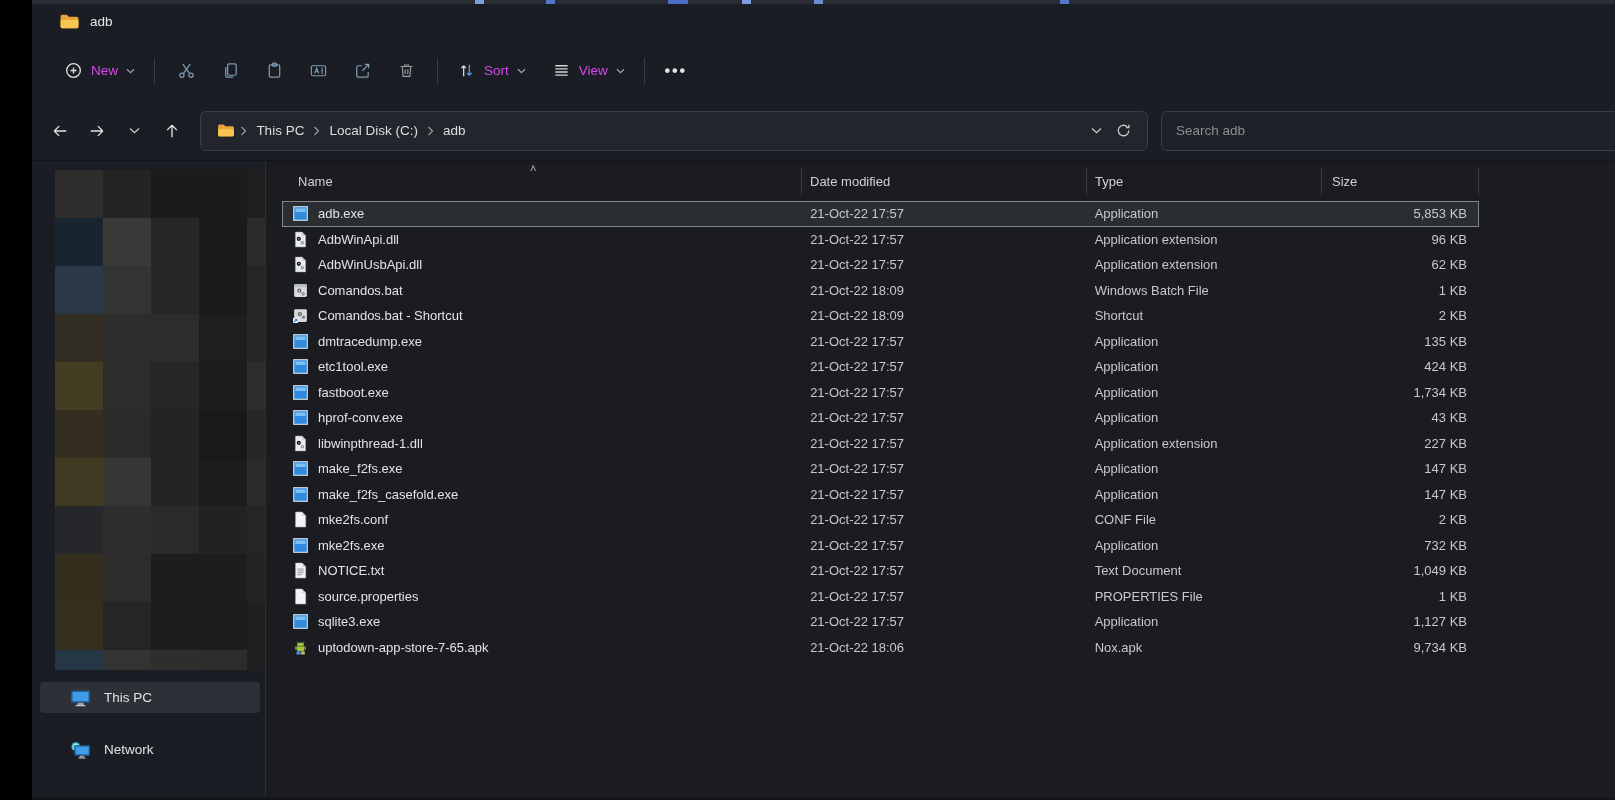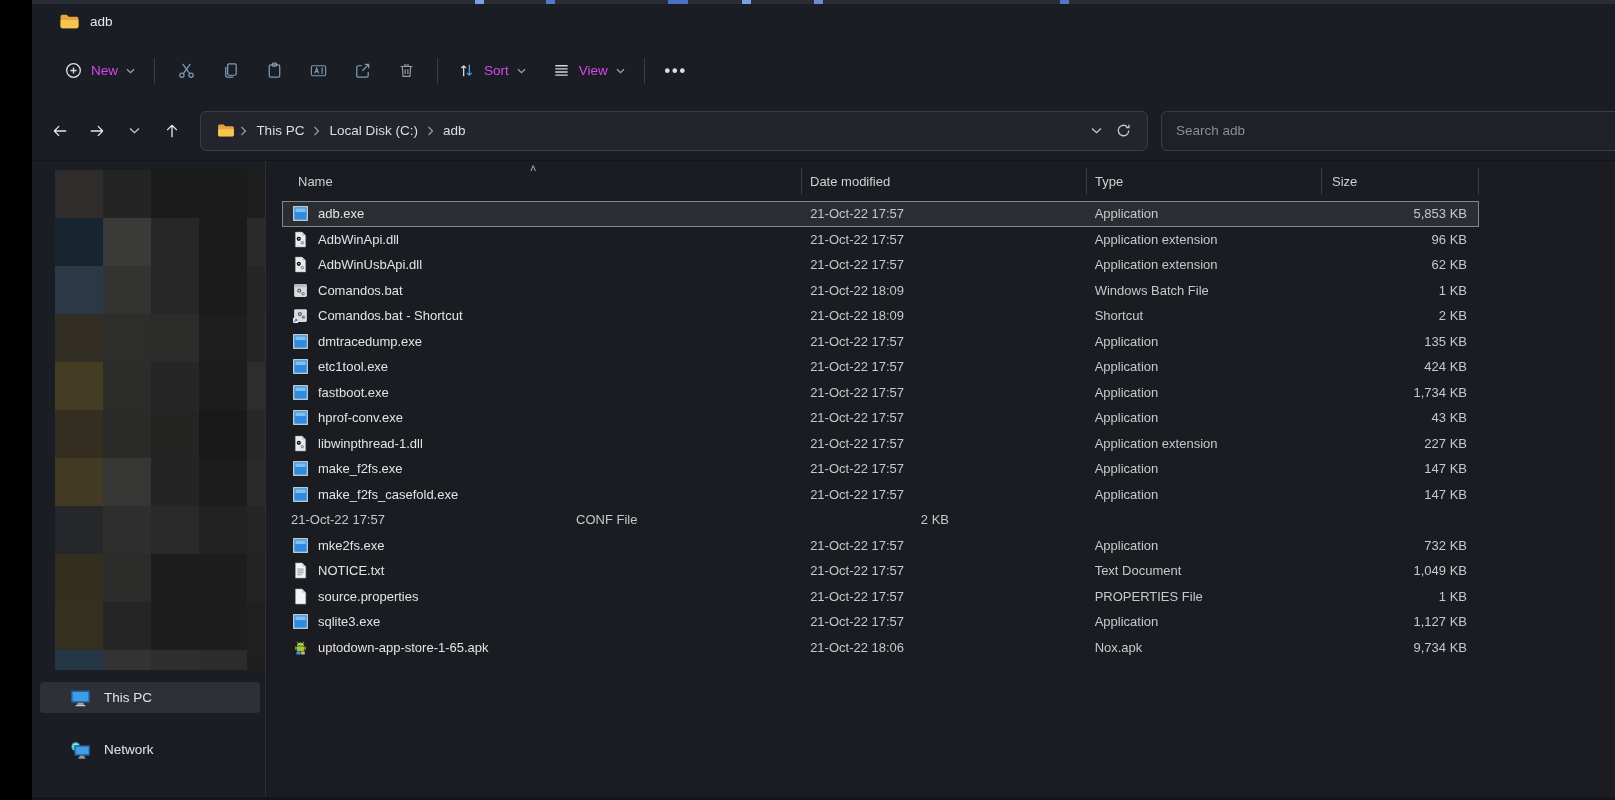--- a/index.html
+++ b/index.html
@@ -556,20 +556,29 @@
                   <rect x="3.2" y="3.2" width="9.6" height="3.4" fill="#7fc0f0"></rect>
                 </svg>
               </span>
               <span>make_f2fs_casefold.exe</span>
             </span>
             <span class="cell-date">21-Oct-22 17:57</span>
             <span class="cell-type">Application</span>
             <span class="cell-size">147 KB</span>
           </div>
           <div class="row">
+            <span class="cell-name">
+              <span class="file-icon">
+                <svg viewBox="0 0 16 16">
+                  <path d="M3.4 1h6.1l3.4 3.4V15H3.4z" fill="#f3f4f6" stroke="#b4b8bd" stroke-width="0.6"></path>
+                  <path d="M9.5 1l3.4 3.4H9.5z" fill="#c9cdd2"></path>
+                </svg>
+              </span>
+              <span>mke2fs.conf</span>
+            </span>
             <span class="cell-date">21-Oct-22 17:57</span>
             <span class="cell-type">CONF File</span>
             <span class="cell-size">2 KB</span>
           </div>
           <div class="row">
             <span class="cell-name">
               <span class="file-icon">
                 <svg viewBox="0 0 16 16">
                   <rect x="1.6" y="1.6" width="12.8" height="12.8" fill="#2f8be0" stroke="#d4d9de" stroke-width="1.1"></rect>
                   <rect x="3.2" y="3.2" width="9.6" height="3.4" fill="#7fc0f0"></rect>
@@ -632,21 +641,21 @@
                   <path d="M4.6 6.4a3.4 3.2 0 0 1 6.8 0z" fill="#9fc437"></path>
                   <circle cx="6.6" cy="5.1" r="0.45" fill="#fff"></circle>
                   <circle cx="9.4" cy="5.1" r="0.45" fill="#fff"></circle>
                   <rect x="4.6" y="6.9" width="6.8" height="4.4" rx="0.9" fill="#9fc437"></rect>
                   <rect x="3.1" y="6.9" width="1.2" height="3.4" rx="0.6" fill="#9fc437"></rect>
                   <rect x="11.7" y="6.9" width="1.2" height="3.4" rx="0.6" fill="#9fc437"></rect>
                   <rect x="4.2" y="11.6" width="4" height="3" fill="#4a90d9"></rect>
                   <rect x="8.6" y="11.6" width="3.4" height="3" fill="#d9b36a"></rect>
                 </svg>
               </span>
-              <span>uptodown-app-store-1-65.apk</span>
+              <span>uptodown-app-store-7-65.apk</span>
             </span>
             <span class="cell-date">21-Oct-22 18:06</span>
             <span class="cell-type">Nox.apk</span>
             <span class="cell-size">9,734 KB</span>
           </div>
         </div>
     </div>
   </div>
 
   <div class="bottom-strip"></div>

